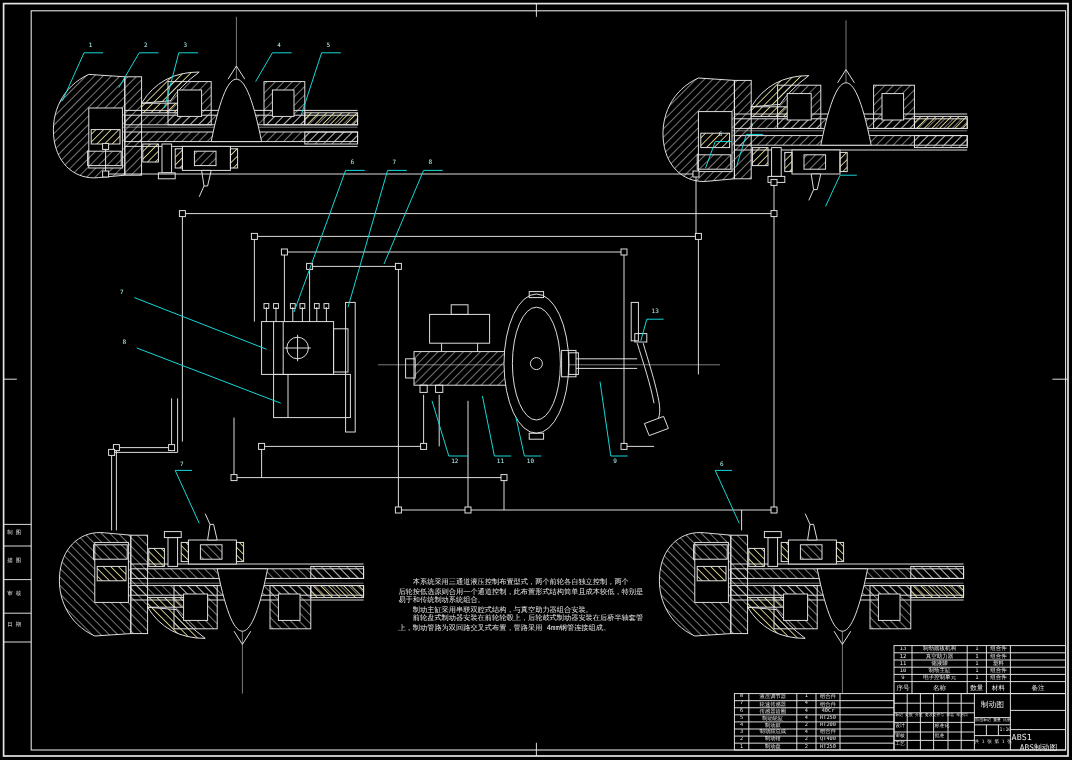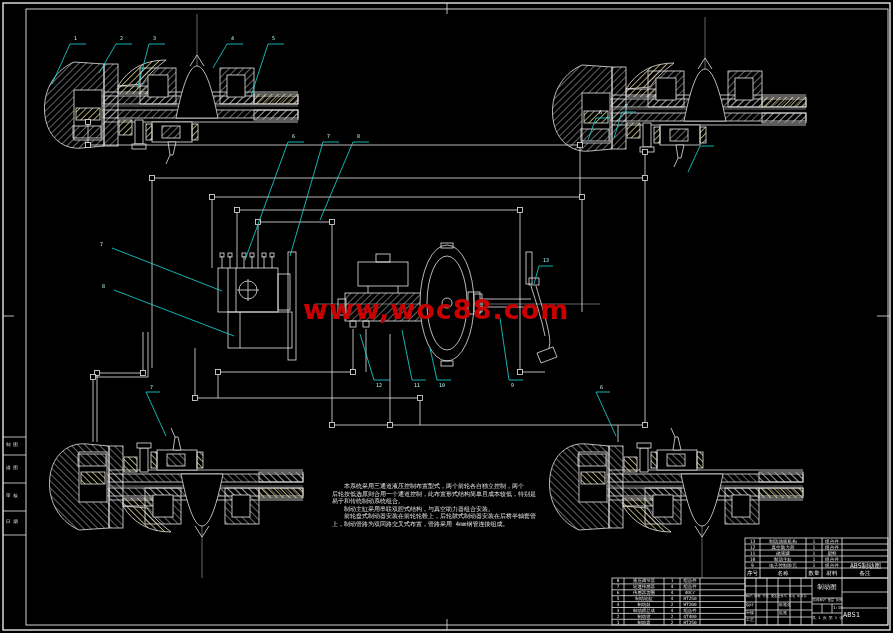--- a/index.html
+++ b/index.html
@@ -270,21 +270,20 @@
     <line class="ln" x1="812" y1="598" x2="842" y2="598"></line>
     <line class="ln" x1="812" y1="604" x2="842" y2="604"></line>
     <line class="ln" x1="812" y1="613" x2="842" y2="613"></line>
     <line class="ln" x1="822" y1="604" x2="822" y2="613"></line>
     <line class="ln" x1="832" y1="604" x2="832" y2="613"></line>
     <line class="ln" x1="842" y1="592" x2="888" y2="592"></line>
     <line class="ln" x1="842" y1="608" x2="888" y2="608"></line>
   </g>
 </svg>
 
-<div class="watermark">www,woc88.com</div>
 
 <div class="notes">
   <div>　　本系统采用三通道液压控制布置型式，两个前轮各自独立控制，两个</div>
   <div>后轮按低选原则合用一个通道控制，此布置形式结构简单且成本较低，特别是</div>
   <div>易于和传统制动系统组合。</div>
   <div>　　制动主缸采用串联双腔式结构，与真空助力器组合安装。</div>
   <div>　　前轮盘式制动器安装在前轮轮毂上，后轮鼓式制动器安装在后桥半轴套管</div>
   <div>上，制动管路为双回路交叉式布置，管路采用 4mm钢管连接组成。</div>
 </div>
 
@@ -389,21 +388,21 @@
 <span class="t" style="left:746px;top:595px;font-size:3.2px;width:65px">标记 处数 分区 更改文件号 签名 年月日</span>
 <span class="t" style="left:746px;top:603px;font-size:4px">设计</span>
 <span class="t" style="left:746px;top:611px;font-size:4px">审核</span>
 <span class="t" style="left:746px;top:618px;font-size:4px">工艺</span>
 <span class="t" style="left:779px;top:603px;font-size:4px">标准化</span>
 <span class="t" style="left:779px;top:611px;font-size:4px">批准</span>
 <span class="t" style="left:813px;top:584px;width:28px;text-align:center;font-size:6.5px">制动图</span>
 <span class="t" style="left:813px;top:599px;width:28px;text-align:center;font-size:3.2px">阶段标记  重量  比例</span>
 <span class="t" style="left:833px;top:606px;font-size:4px">1:10</span>
 <span class="t" style="left:812px;top:616px;width:30px;text-align:center;font-size:3.8px">共 1 张 第 1 张</span>
-<span class="t" style="left:843px;top:563px;width:45px;text-align:center;font-size:6.5px">ABS制动图</span>
+<span class="t" style="left:843px;top:620px;width:45px;text-align:center;font-size:6.5px">ABS制动图</span>
 <span class="t" style="left:843px;top:612px;width:45px;font-size:7px">ABS1</span>
 
 <span class="t" style="left:6px;top:443px;font-size:4.5px">制 图</span>
 <span class="t" style="left:6px;top:466px;font-size:4.5px">描 图</span>
 <span class="t" style="left:6px;top:494px;font-size:4.5px">审 核</span>
 <span class="t" style="left:6px;top:520px;font-size:4.5px">日 期</span>
 
 </div>
 
 </body></html>

